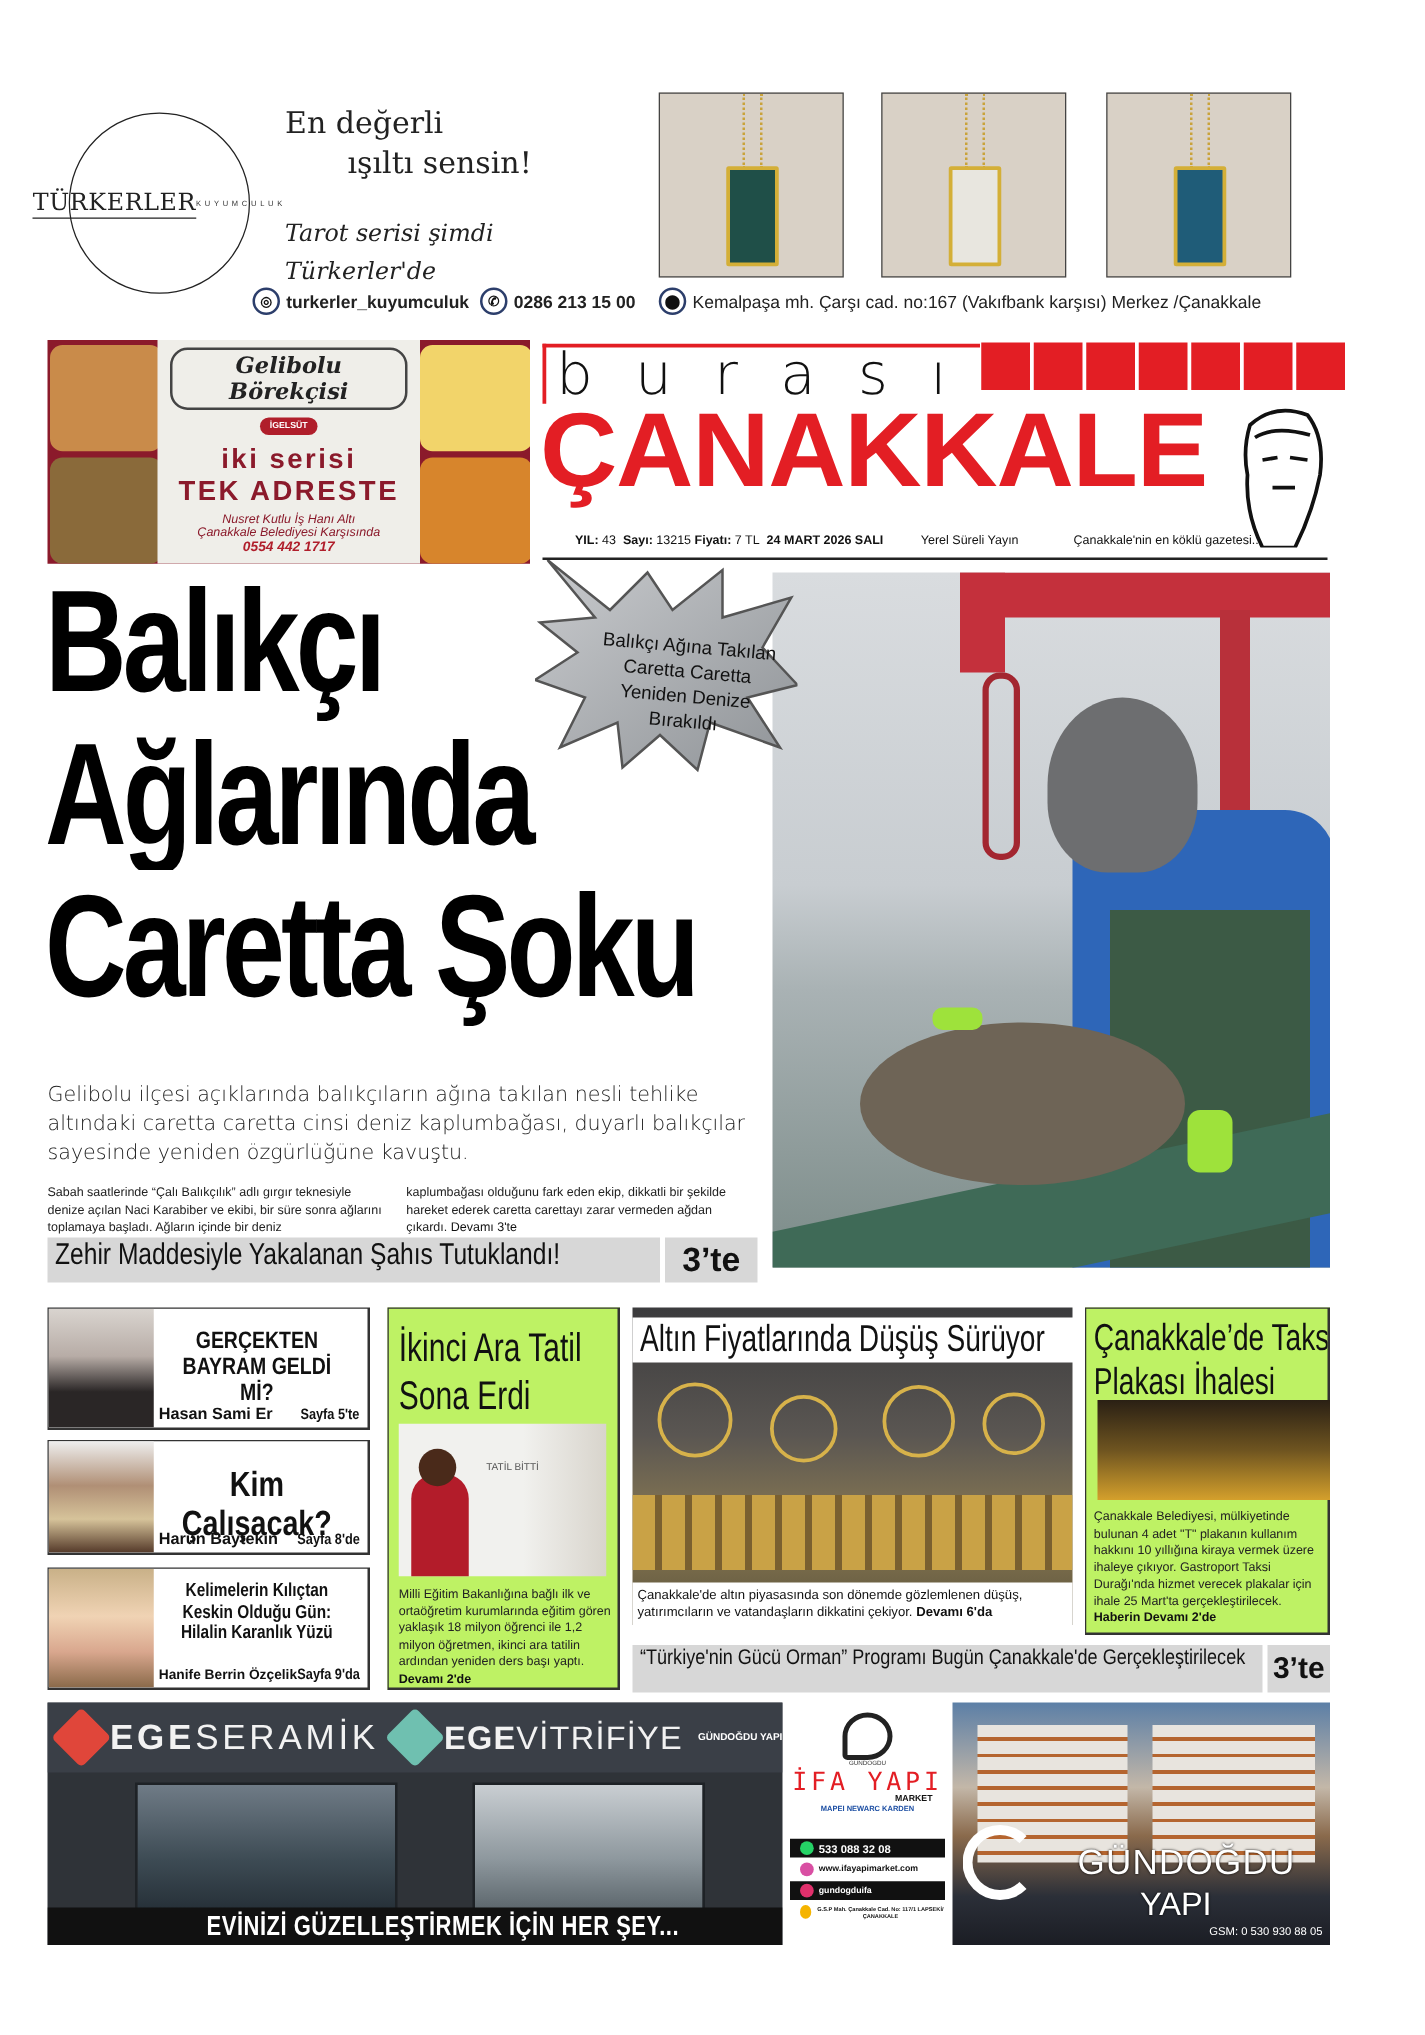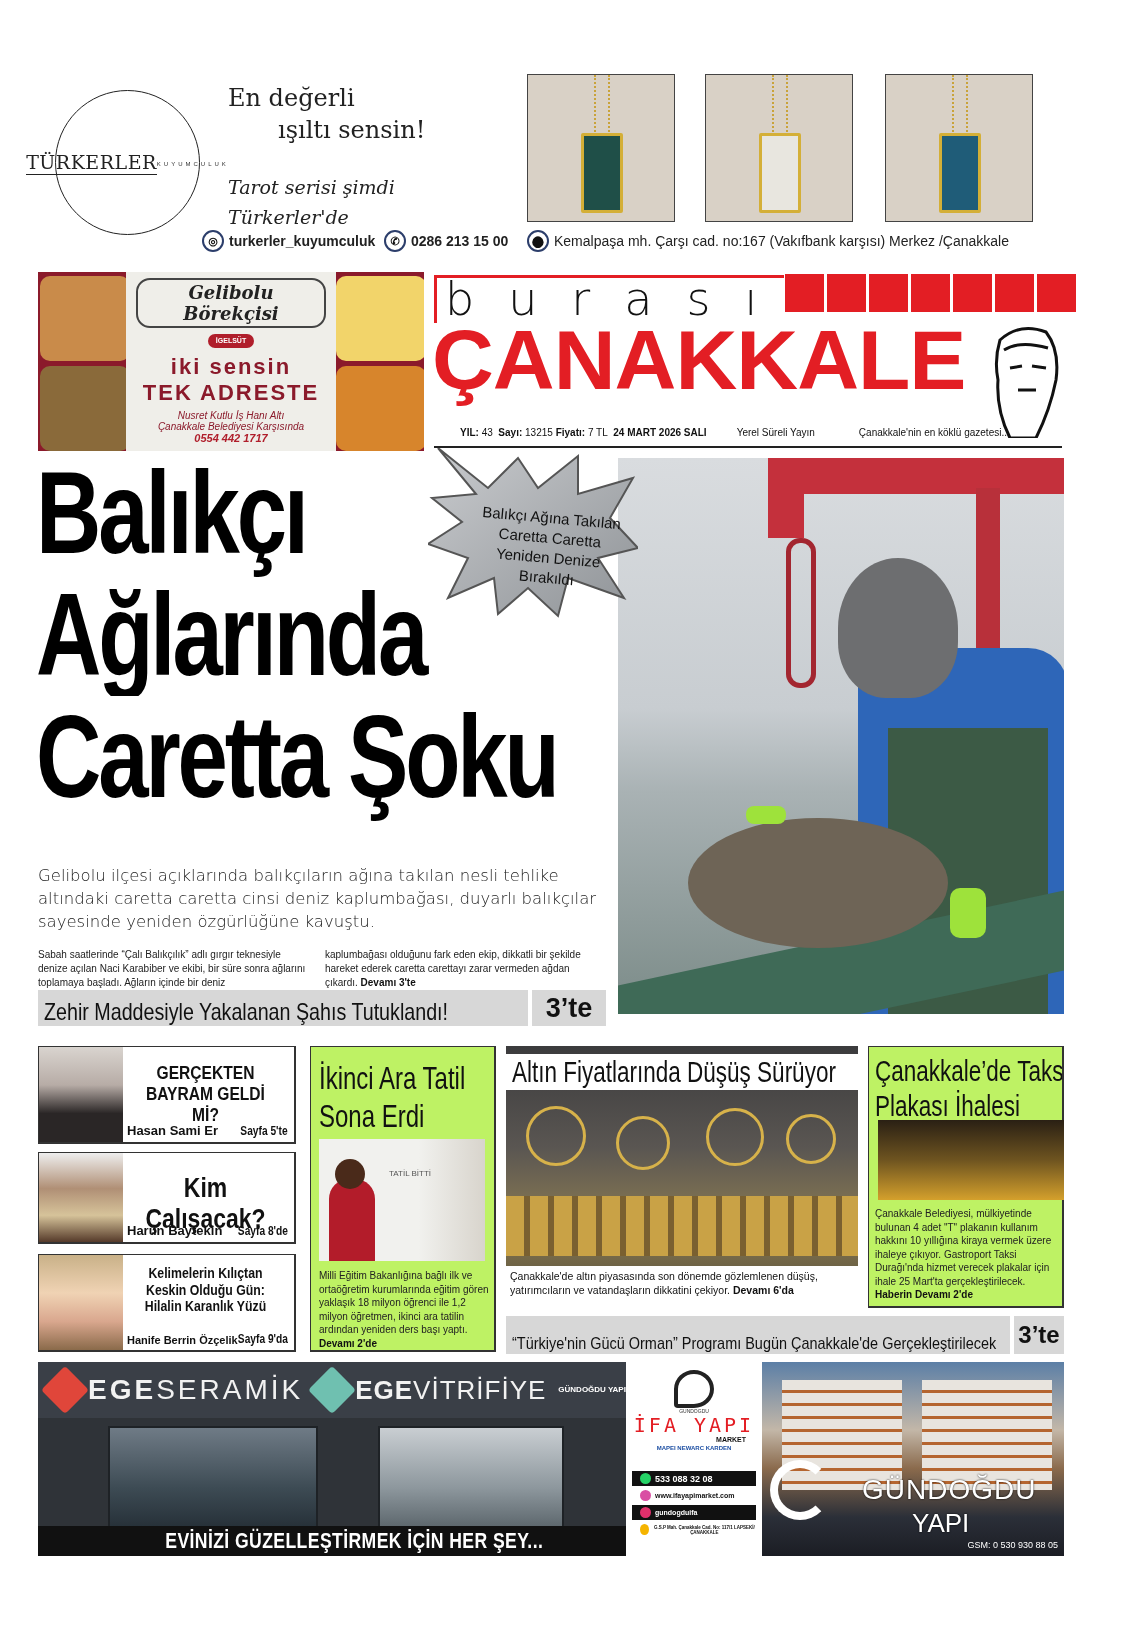--- a/index.html
+++ b/index.html
@@ -58,23 +58,23 @@
   .main-photo .deck { position: absolute; left: 0; top: 480px; width: 446px; height: 80px; background: #3f6a57; transform: skewY(-12deg); }
   .main-photo .glove1 { position: absolute; left: 128px; top: 348px; width: 40px; height: 18px; background: #9ee23b; border-radius: 8px; }
   .main-photo .glove2 { position: absolute; left: 332px; top: 430px; width: 36px; height: 50px; background: #9ee23b; border-radius: 10px; }
 
   .burst { left: 428px; top: 448px; width: 210px; height: 170px; }
   .burst-text { left: 474px; top: 508px; width: 150px; text-align: center; font-size: 15px; line-height: 20px; color: #111; transform: rotate(5deg); font-family: "Liberation Sans", sans-serif; }
 
   .lead { left: 38px; top: 864px; width: 580px; font-family: "DejaVu Sans", sans-serif; font-weight: 300; font-size: 16.5px; line-height: 23px; color: #222; }
   .body-cols { left: 38px; top: 948px; width: 560px; display: flex; gap: 14px; font-size: 10px; line-height: 14px; color: #222; }
   .body-cols div { flex: 1; }
-  .body-cols b { font-weight: bold; color: #111; }
-
-  .strip { top: 1000px; height: 36px; background: #d7d7d7; display: flex; align-items: flex-end; font-size: 24px; color: #111; white-space: nowrap; overflow: hidden; }
+  .body-cols b { font-weight: normal; color: #111; }
+
+  .strip { top: 1000px; height: 36px; background: #d7d7d7; display: flex; align-items: flex-start; font-size: 24px; color: #111; white-space: nowrap; overflow: hidden; }
   .strip span { display: inline-block; transform: scaleX(0.82); transform-origin: left; }
   .page-tag { top: 1000px; height: 36px; background: #d7d7d7; font-weight: bold; font-size: 27px; display: flex; align-items: center; justify-content: center; }
 
   
   .col-box { left: 38px; width: 258px; border: 1px solid #333; border-bottom-width: 2px; border-right-width: 2px; overflow: hidden; background: #fff; }
   .col-box .face { position: absolute; left: 0; top: 0; width: 84px; height: 100%; }
   .col-box .title { position: absolute; left: 84px; right: 6px; text-align: center; font-weight: bold; color: #111; transform: scaleX(0.82); transform-origin: center; line-height: 1.1; }
   .col-box .author { position: absolute; left: 88px; bottom: 4px; font-size: 13px; font-weight: bold; color: #111; }
   .col-box .page { position: absolute; right: 6px; bottom: 4px; font-size: 12px; font-weight: bold; color: #111; transform: scaleX(0.85); transform-origin: right; }
 
@@ -161,21 +161,21 @@
 </div>
 
 <div class="abs borek">
   <div class="plate" style="left:2px;top:4px;background:#c98b4a;"></div>
   <div class="plate" style="left:2px;top:94px;background:#8a6a3a;"></div>
   <div class="plate" style="left:298px;top:4px;background:#f2d46a;"></div>
   <div class="plate" style="left:298px;top:94px;background:#d7852c;"></div>
   <div class="center">
     <div class="title">Gelibolu Börekçisi</div>
     <div class="badge">İGELSÜT</div>
-    <div class="l1">iki sensin</div>
+    <div class="l1">iki serisi</div>
     <div class="l2">TEK ADRESTE</div>
     <div class="addr1">Nusret Kutlu İş Hanı Altı</div>
     <div class="addr1" style="margin-top:0;">Çanakkale Belediyesi Karşısında</div>
     <div class="phone">0554 442 1717</div>
   </div>
 </div>
 
 <div class="abs mast-line"></div>
 <div class="abs mast-vline"></div>
 <div class="abs burasi">burası</div>

